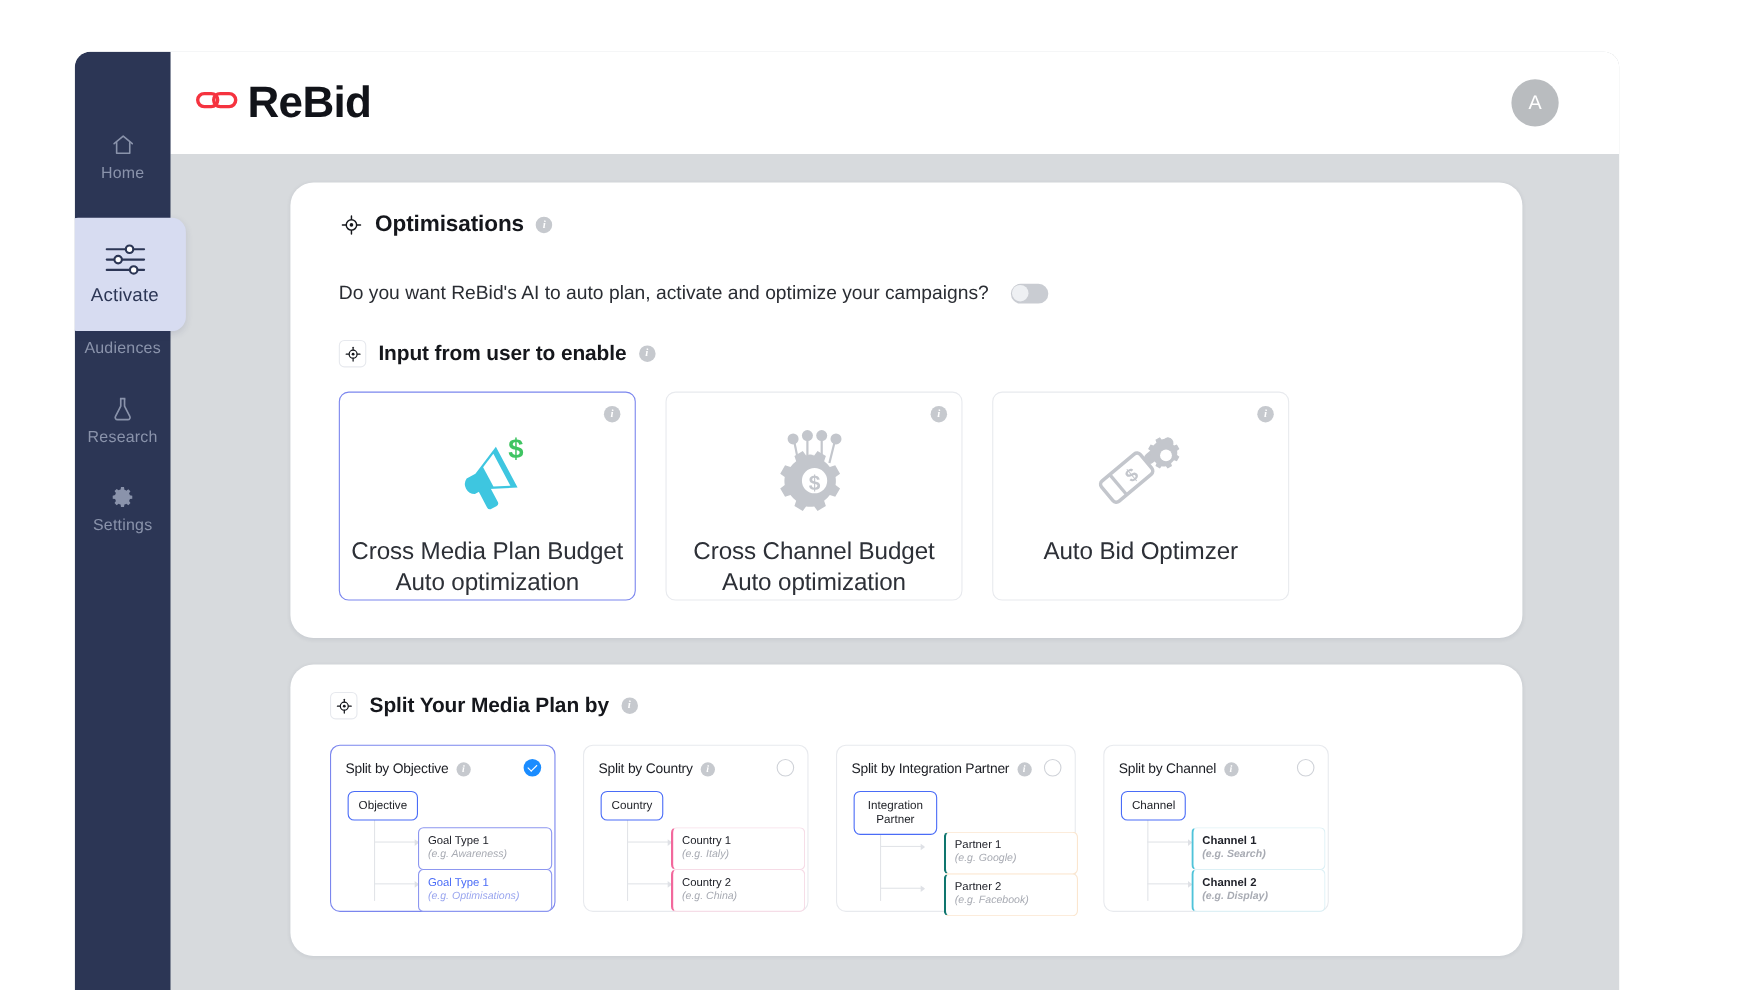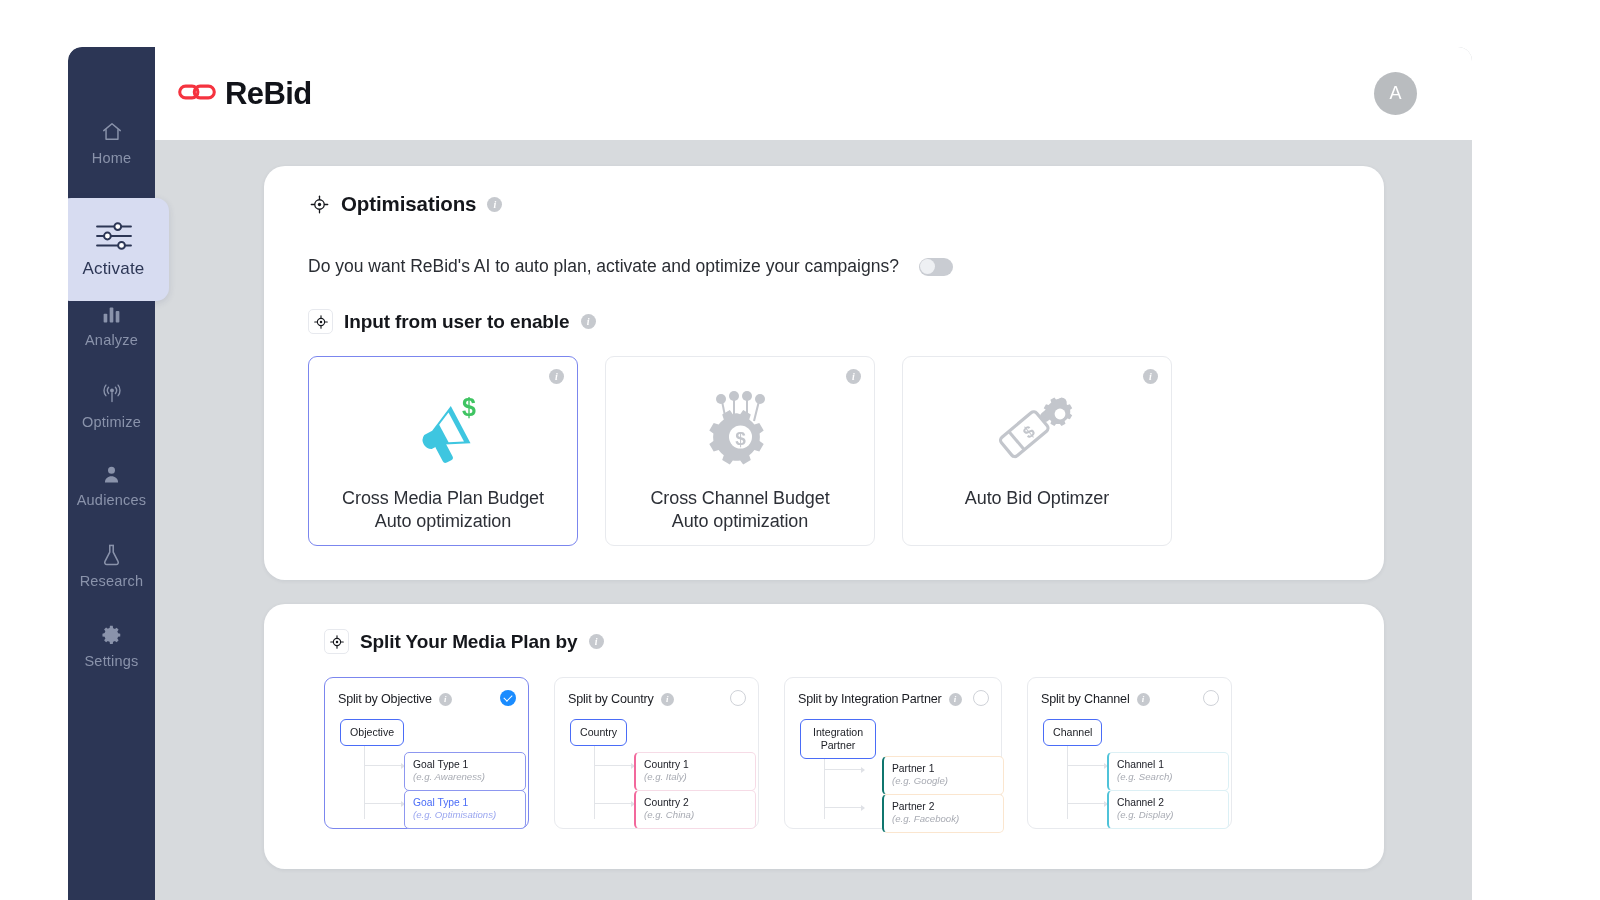--- a/index.html
+++ b/index.html
@@ -67,21 +67,21 @@
     width: 1317px; height: 93px;
     background: #ffffff;
     border-radius: 0 14px 0 0;
     display: flex;
     align-items: center;
     justify-content: space-between;
     padding: 0 55px 0 22px;
   }
   .logo { display: flex; align-items: center; gap: 8px; }
   .logo-text {
-    font-size: 31px;
+    font-size: 40px;
     font-weight: 700;
     color: #111319;
     letter-spacing: -.6px;
   }
   .avatar {
     width: 43px; height: 43px;
     border-radius: 50%;
     background: #b9bcbf;
     color: #ffffff;
     display: flex; align-items: center; justify-content: center;
@@ -96,21 +96,21 @@
     width: 1317px; height: 760px;
     padding: 26px 88px 0 109px;
     overflow: hidden;
   }
   .panel {
     background: #ffffff;
     border-radius: 21px;
     box-shadow: 0 1px 4px rgba(20,30,60,.07);
   }
   .panel-top { padding: 26px 44px 34px 44px; }
-  .panel-bottom { margin-top: 24px; padding: 25px 44px 40px 60px; }
+  .panel-bottom { margin-top: 24px; padding: 25px 44px 40px 36px; }
 
   .sect-head {
     display: flex;
     align-items: center;
     gap: 11px;
   }
   .sect-title {
     font-size: 20.5px;
     font-weight: 700;
     color: #15171c;
@@ -185,21 +185,21 @@
     padding-top: 28px;
     cursor: pointer;
   }
   .opt-card.selected { border: 1.5px solid #7b86ee; }
   .opt-card .card-info {
     position: absolute; top: 12px; right: 13px;
   }
   .opt-art { height: 90px; display: flex; align-items: center; justify-content: center; }
   .opt-label {
     margin-top: 12px;
-    font-size: 18px;
+    font-size: 22px;
     line-height: 1.29;
     color: #2d3037;
     text-align: center;
     letter-spacing: -.1px;
   }
 
   
   .split-grid {
     display: flex;
     gap: 25px;
@@ -296,21 +296,21 @@
   .leaf .leaf-title { font-size: 10.3px; color: #20222a; line-height: 1.3; }
   .leaf .leaf-eg { font-size: 9.6px; color: #a8abb3; font-style: italic; line-height: 1.35; }
 
   
   .v-obj .leaf { border-color: #8d97f0; }
   .v-obj .leaf.accent2 .leaf-title { color: #4a6cf7; }
   .v-obj .leaf.accent2 .leaf-eg { color: #9aa6ef; }
   .v-cty .leaf { border-color: #f6dbe6; border-left: 2px solid #f2689c; }
   .v-prt .leaf { border-color: #fbe6cf; border-left: 2px solid #f3a košt; }
   .v-prt .leaf { border-left: 2px solid #0f766e; margin-left: 18px; }
-  .v-chn .leaf { border-color: #dcf0f5; border-left: 2px solid #4fc3d9; }
+  .v-chn .leaf { border-color: #dcf0f5; border-left: 2px solid #4fc3d9; font-weight: bold; }
 </style>
 </head>
 <body>
 
 <div class="app-shell">
 
   <nav class="sidebar">
 
     <div class="nav-item">
       <span>
@@ -329,30 +329,20 @@
             <circle cx="25" cy="7" r="3.6" fill="#fff"></circle>
           <line x1="3" y1="17" x2="39" y2="17"></line>
             <circle cx="14" cy="17" r="3.6" fill="#fff"></circle>
           <line x1="3" y1="27" x2="39" y2="27"></line>
             <circle cx="29" cy="27" r="3.6" fill="#fff"></circle>
         </svg>
       </span>
       <span class="nav-label">Activate</span>
     </div>
 
-    <div class="nav-item" style="margin-top:103px">
-      <span>
-        <svg width="21" height="21" viewBox="0 0 24 24" fill="#8a93ab">
-          <rect x="3" y="11" width="4.2" height="10" rx="1"></rect>
-          <rect x="9.9" y="4" width="4.2" height="17" rx="1"></rect>
-          <rect x="16.8" y="8" width="4.2" height="13" rx="1"></rect>
-        </svg>
-      </span>
-      <span class="nav-label">Analyze</span>
-    </div>
 
     <div class="nav-item">
       <span>
         <svg width="24" height="24" viewBox="0 0 26 26" fill="none" stroke="#8a93ab" stroke-width="1.5" stroke-linecap="round">
           <circle cx="13" cy="8" r="2.1" fill="#8a93ab" stroke="none"></circle>
           <path d="M9.3 4.6a5.4 5.4 0 0 0 0 6.8"></path>
             <path d="M16.7 4.6a5.4 5.4 0 0 1 0 6.8"></path>
           <path d="M6.4 2.3a9 9 0 0 0 0 11.4"></path>
             <path d="M19.6 2.3a9 9 0 0 1 0 11.4"></path>
           <line x1="13" y1="10.5" x2="13" y2="20"></line>

